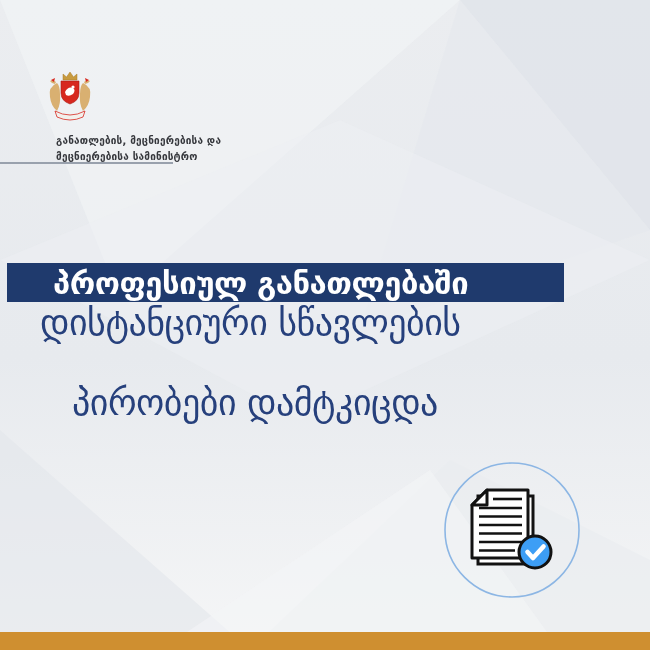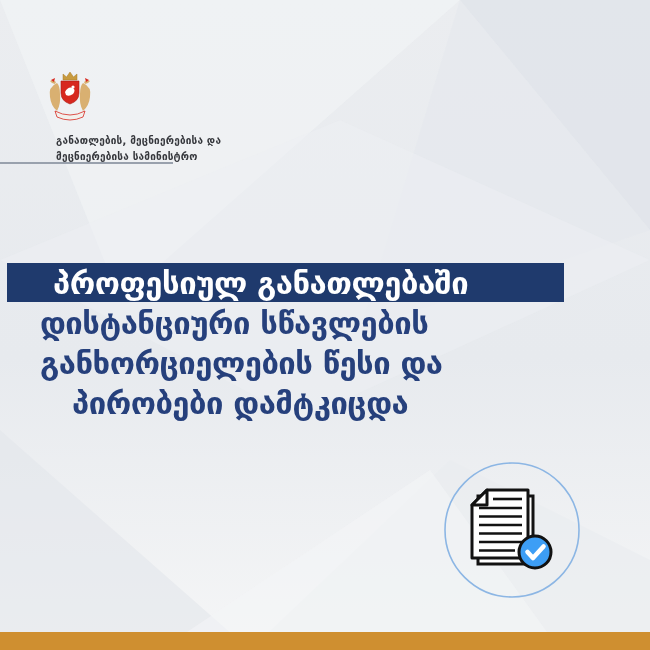--- a/index.html
+++ b/index.html
@@ -25,21 +25,21 @@
   .hl-bar{
     position:absolute;left:7px;top:263px;width:557px;height:39px;
     background:#1f3a6d;display:flex;align-items:center;
     padding-left:46px;box-sizing:border-box;
   }
   .hl-bar span{
     color:#ffffff;font-size:31px;font-weight:bold;white-space:nowrap;letter-spacing:-0.5px;
   }
   .hl-line{
     position:absolute;left:40px;height:40px;line-height:40px;
-    color:#26407c;font-size:31px;font-weight:bold;white-space:nowrap;letter-spacing:-0.5px;
+    color:#26407c;font-size:36px;font-weight:normal;white-space:nowrap;letter-spacing:-0.5px;
   }
   .hl-line.l2{top:303px;}
   .hl-line.l3{top:343px;}
   .hl-line.l4{top:383px;margin-left:32px;}
   
   .doc-badge{position:absolute;left:437px;top:455px;width:150px;height:150px;}
   
   .gold-bar{
     position:absolute;left:0;bottom:0;width:650px;height:18px;
     background:#cf8f30;
@@ -85,21 +85,20 @@
       <div>განათლების, მეცნიერებისა და</div>
       <div>მეცნიერებისა სამინისტრო</div>
     </div>
     <div class="brand-rule"></div>
   </div>
 
   <div class="hl-bar">
     <span>პროფესიულ განათლებაში</span>
   </div>
   <div class="hl-line l2">დისტანციური სწავლების</div>
-  <div class="hl-line l3">განხორციელების წესი და</div>
   <div class="hl-line l4">პირობები დამტკიცდა</div>
 
   <svg class="doc-badge" viewBox="0 0 150 150" aria-hidden="true">
 
     <circle cx="75" cy="75" r="67" fill="none" stroke="#8cb6e4" stroke-width="1.6"></circle>
 
     <rect x="41" y="41" width="55" height="68" fill="#ffffff" stroke="#121212" stroke-width="3"></rect>
 
     <path d="M50 35 H91 V103 H35 V50 Z" fill="#ffffff" stroke="#121212" stroke-width="3" stroke-linejoin="round"></path>
     <path d="M50 35 V50 H35 Z" fill="#ffffff" stroke="#121212" stroke-width="3" stroke-linejoin="round"></path>

